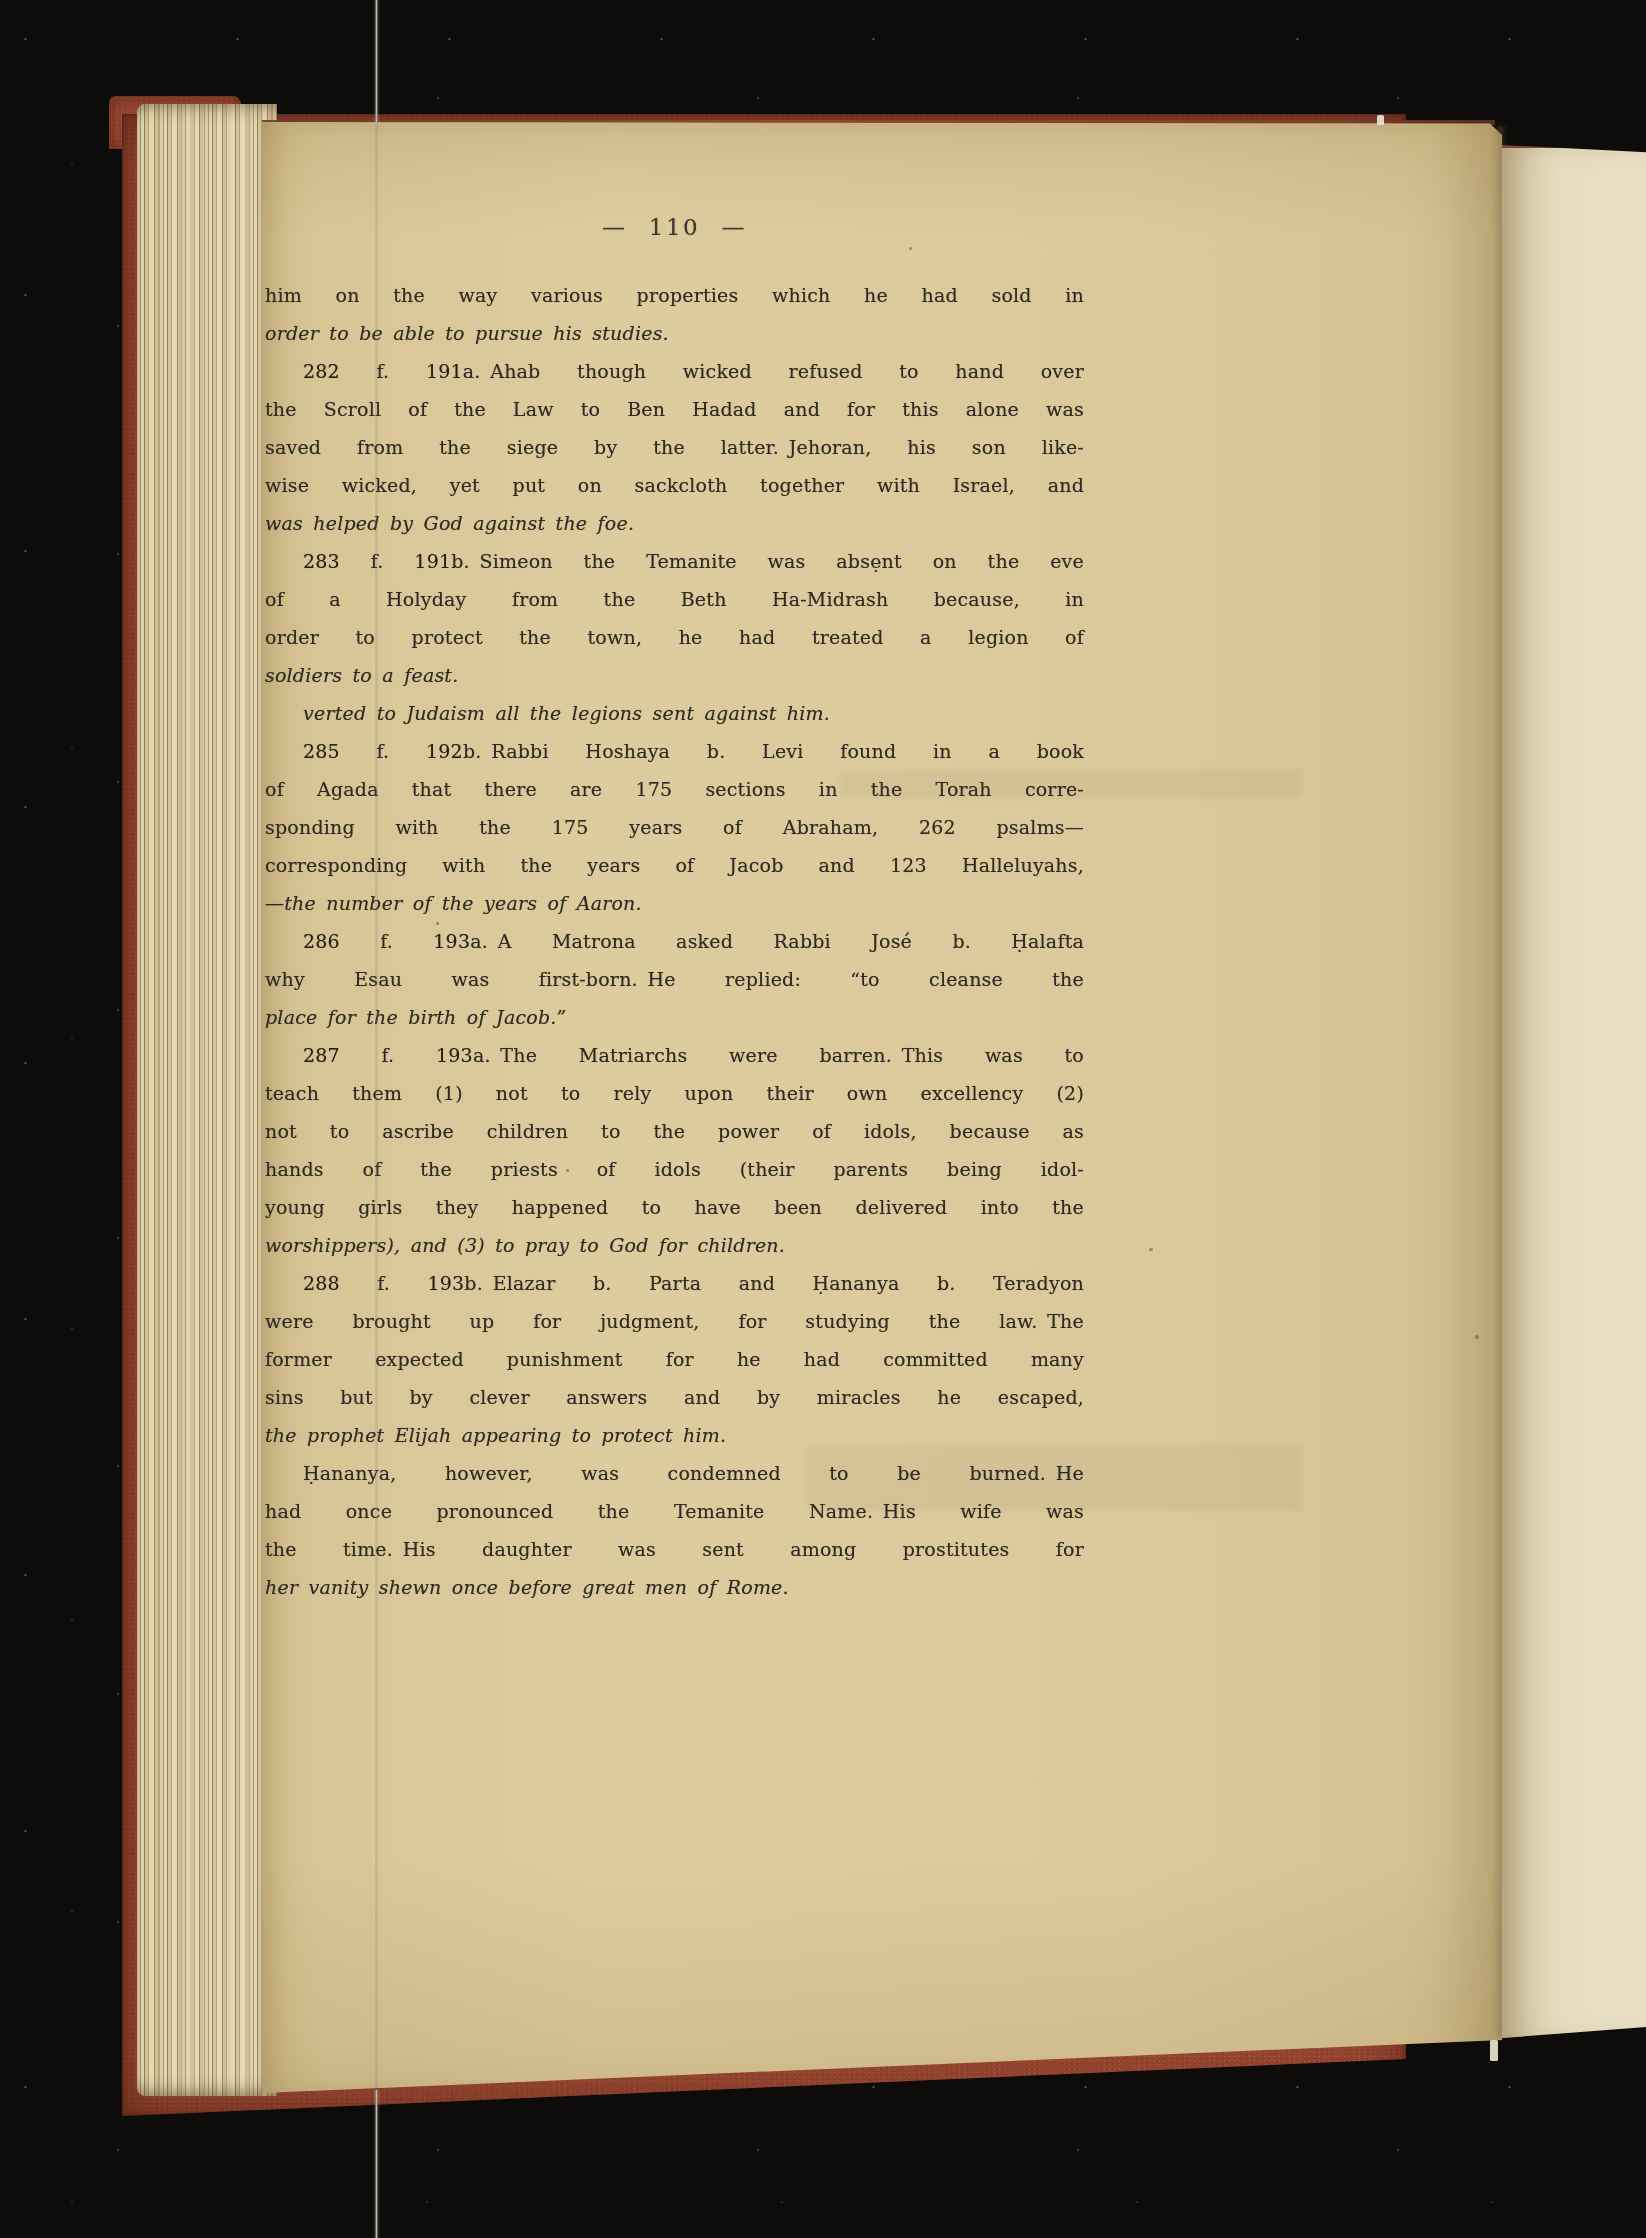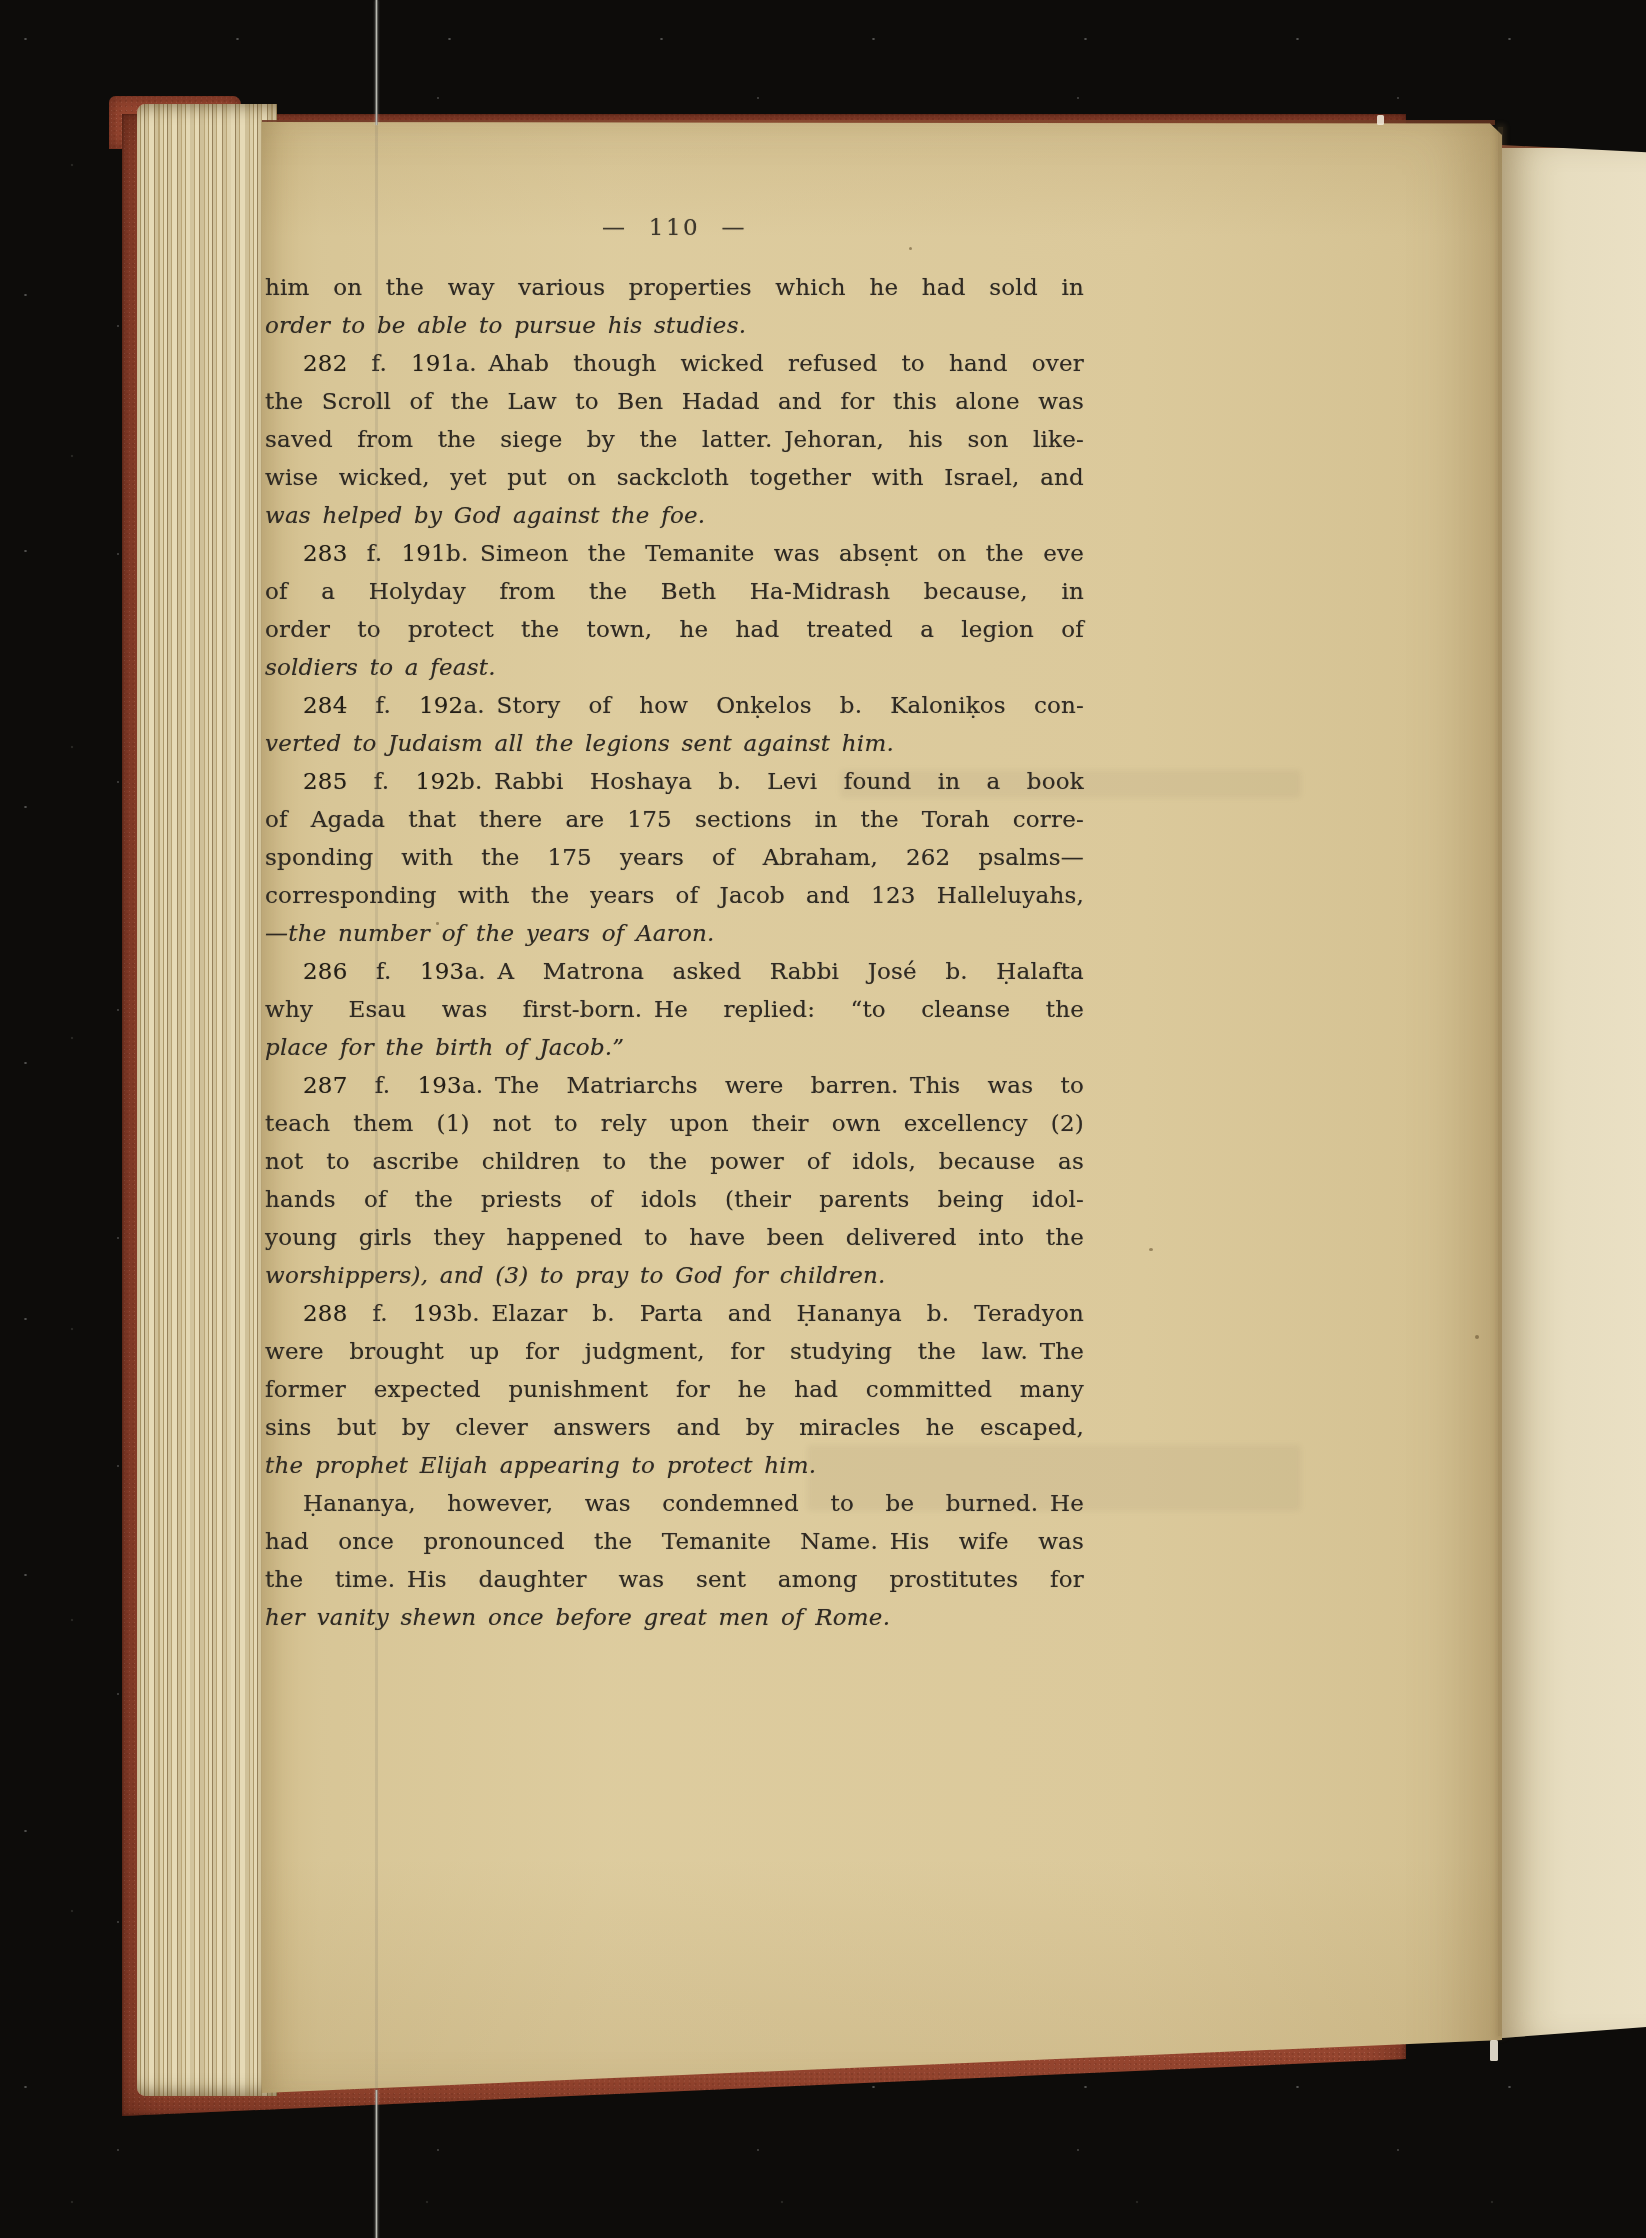--- a/index.html
+++ b/index.html
@@ -71,21 +71,21 @@
     border-top:3.3px solid #7c4a32;
   }
   
   .speck{position:absolute;border-radius:50%;background:rgba(96,76,44,.55);filter:blur(0.5px);}
   .tuft{position:absolute;background:rgba(238,232,215,.9);border-radius:1.6px;}
   .ghost{position:absolute;background:rgba(120,105,75,.07);filter:blur(2.5px);border-radius:5px;}
   
   #text-block{position:absolute;left:265px;top:211px;width:819px;color:var(--ink,#2f2a23);}
   #folio{display:flex;justify-content:center;align-items:center;gap:21.4px;height:31px;font-size:23px;color:var(--folio_ink,#3e382d);letter-spacing:2.5px;}
   #folio span{text-shadow:0 0 0.8px rgba(62,56,45,.5);}
-  #paragraphs{margin-top:26px;font-size:23px;letter-spacing:0.2px;}
+  #paragraphs{margin-top:34px;font-size:19px;letter-spacing:0.2px;}
   .para{margin:0;}
   .line{
     height:38px;line-height:38px;
     text-align:justify;text-align-last:justify;
     text-shadow:0 0 0.8px rgba(47,42,35,.45);
     white-space:normal;
   }
   .line.last{text-align-last:left;word-spacing:4.1px;font-style:italic;}
   .para.indent .line:first-child{text-indent:38px;}
   .bold{font-weight:normal;color:var(--ink_bold,#241f17);}
@@ -133,21 +133,20 @@
           <div class="line"><span>wise wicked, yet put on sackcloth together with Israel, and</span></div>
           <div class="line last"><span>was helped by God against the foe.</span></div>
         </div>
         <div class="para indent">
           <div class="line"><span class="bold">283 </span><span>f. </span><span class="bold">191</span><span>b. Simeon the Temanite was absẹnt on the eve</span></div>
           <div class="line"><span>of a Holyday from the Beth Ha-Midrash because, in</span></div>
           <div class="line"><span>order to protect the town, he had treated a legion of</span></div>
           <div class="line last"><span>soldiers to a feast.</span></div>
         </div>
         <div class="para indent">
-          <div class="line"><span class="bold">284 </span><span>f. </span><span class="bold">192</span><span>a. Story of how Onḳelos b. Kaloniḳos con-</span></div>
           <div class="line last"><span>verted to Judaism all the legions sent against him.</span></div>
         </div>
         <div class="para indent">
           <div class="line"><span class="bold">285 </span><span>f. </span><span class="bold">192</span><span>b. Rabbi Hoshaya b. Levi found in a book</span></div>
           <div class="line"><span>of Agada that there are 175 sections in the Torah corre-</span></div>
           <div class="line"><span>sponding with the 175 years of Abraham, 262 psalms—</span></div>
           <div class="line"><span>corresponding with the years of Jacob and 123 Halleluyahs,</span></div>
           <div class="line last"><span>—the number of the years of Aaron.</span></div>
         </div>
         <div class="para indent">

